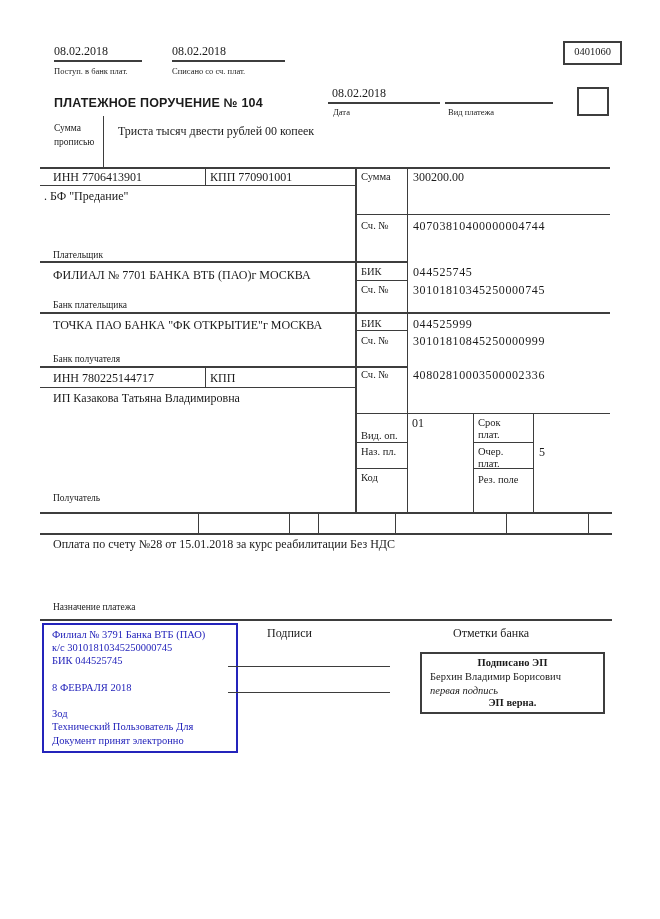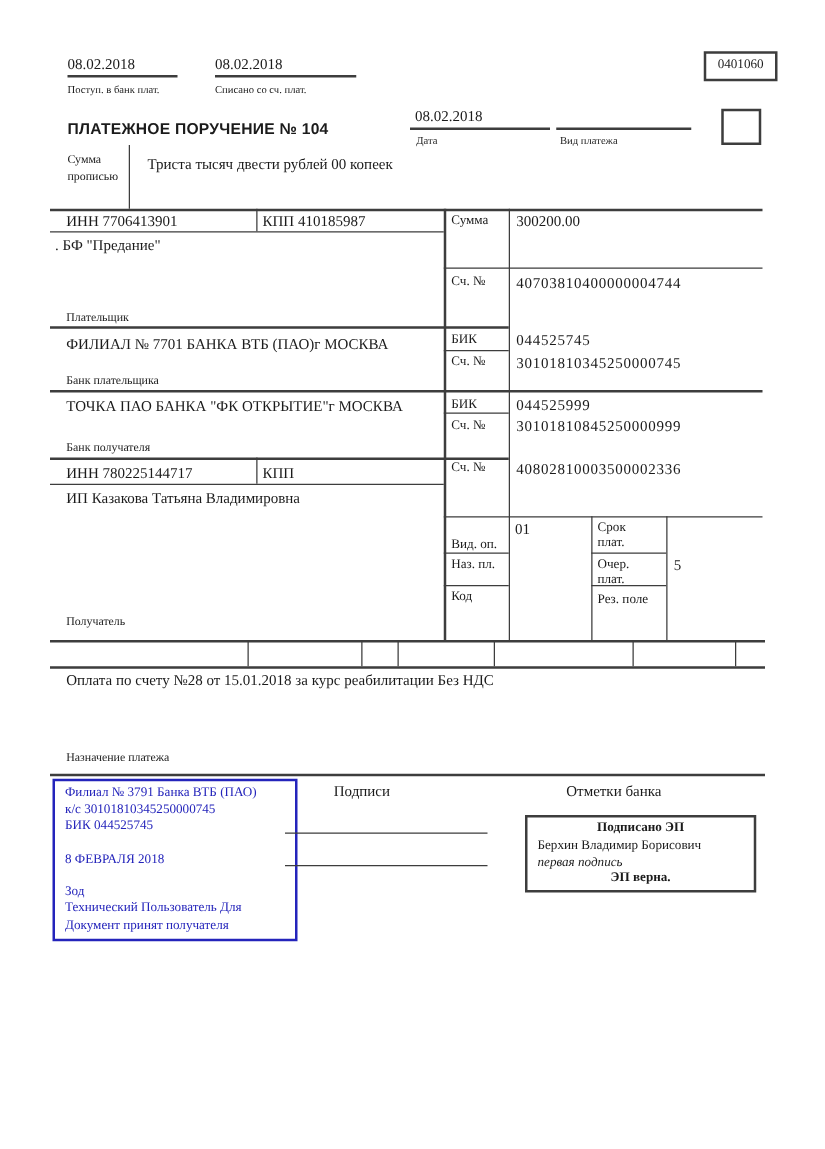--- a/index.html
+++ b/index.html
@@ -88,21 +88,21 @@
   <div class="vl thin" style="left:533px;top:413px;height:99px;"></div>
 
   <div class="vl thin" style="left:198px;top:512px;height:21px;"></div>
   <div class="vl thin" style="left:289px;top:512px;height:21px;"></div>
   <div class="vl thin" style="left:318px;top:512px;height:21px;"></div>
   <div class="vl thin" style="left:395px;top:512px;height:21px;"></div>
   <div class="vl thin" style="left:506px;top:512px;height:21px;"></div>
   <div class="vl thin" style="left:588px;top:512px;height:21px;"></div>
 
   <div class="t fs12" style="left:53px;top:171px;">ИНН 7706413901</div>
-  <div class="t fs12" style="left:210px;top:171px;">КПП 410185987</div>
+  <div class="t fs12" style="left:210px;top:171px;">КПП 770901001</div>
   <div class="t fs12" style="left:44px;top:190px;">. БФ "Предание"</div>
   <div class="t fs9" style="left:53px;top:251px;">Плательщик</div>
 
   <div class="t fs10" style="left:361px;top:171px;">Сумма</div>
   <div class="t fs12" style="left:413px;top:171px;">300200.00</div>
   <div class="t fs10" style="left:361px;top:220px;">Сч. №</div>
   <div class="t fs12 num" style="left:413px;top:220px;">40703810400000004744</div>
 
   <div class="t fs12" style="left:53px;top:269px;">ФИЛИАЛ № 7701 БАНКА ВТБ (ПАО)г МОСКВА</div>
   <div class="t fs9" style="left:53px;top:301px;">Банк плательщика</div>
@@ -140,21 +140,21 @@
 
   <div class="blue-stamp">
     <div>Филиал № 3791 Банка ВТБ (ПАО)</div>
     <div>к/с 30101810345250000745</div>
     <div>БИК 044525745</div>
     <div></div>
     <div>8 ФЕВРАЛЯ 2018</div>
     <div></div>
     <div>Зод</div>
     <div>Технический Пользователь Для</div>
-    <div>Документ принят получателя</div>
+    <div>Документ принят электронно</div>
   </div>
 
   <div class="t fs12" style="left:267px;top:627px;">Подписи</div>
   <div class="hl thin" style="left:228px;top:666px;width:162px;"></div>
   <div class="hl thin" style="left:228px;top:692px;width:162px;"></div>
 
   <div class="t fs12" style="left:453px;top:627px;">Отметки банка</div>
 
   <div class="esign">
     <div class="c" style="top:3px;font-weight:bold;">Подписано ЭП</div>

